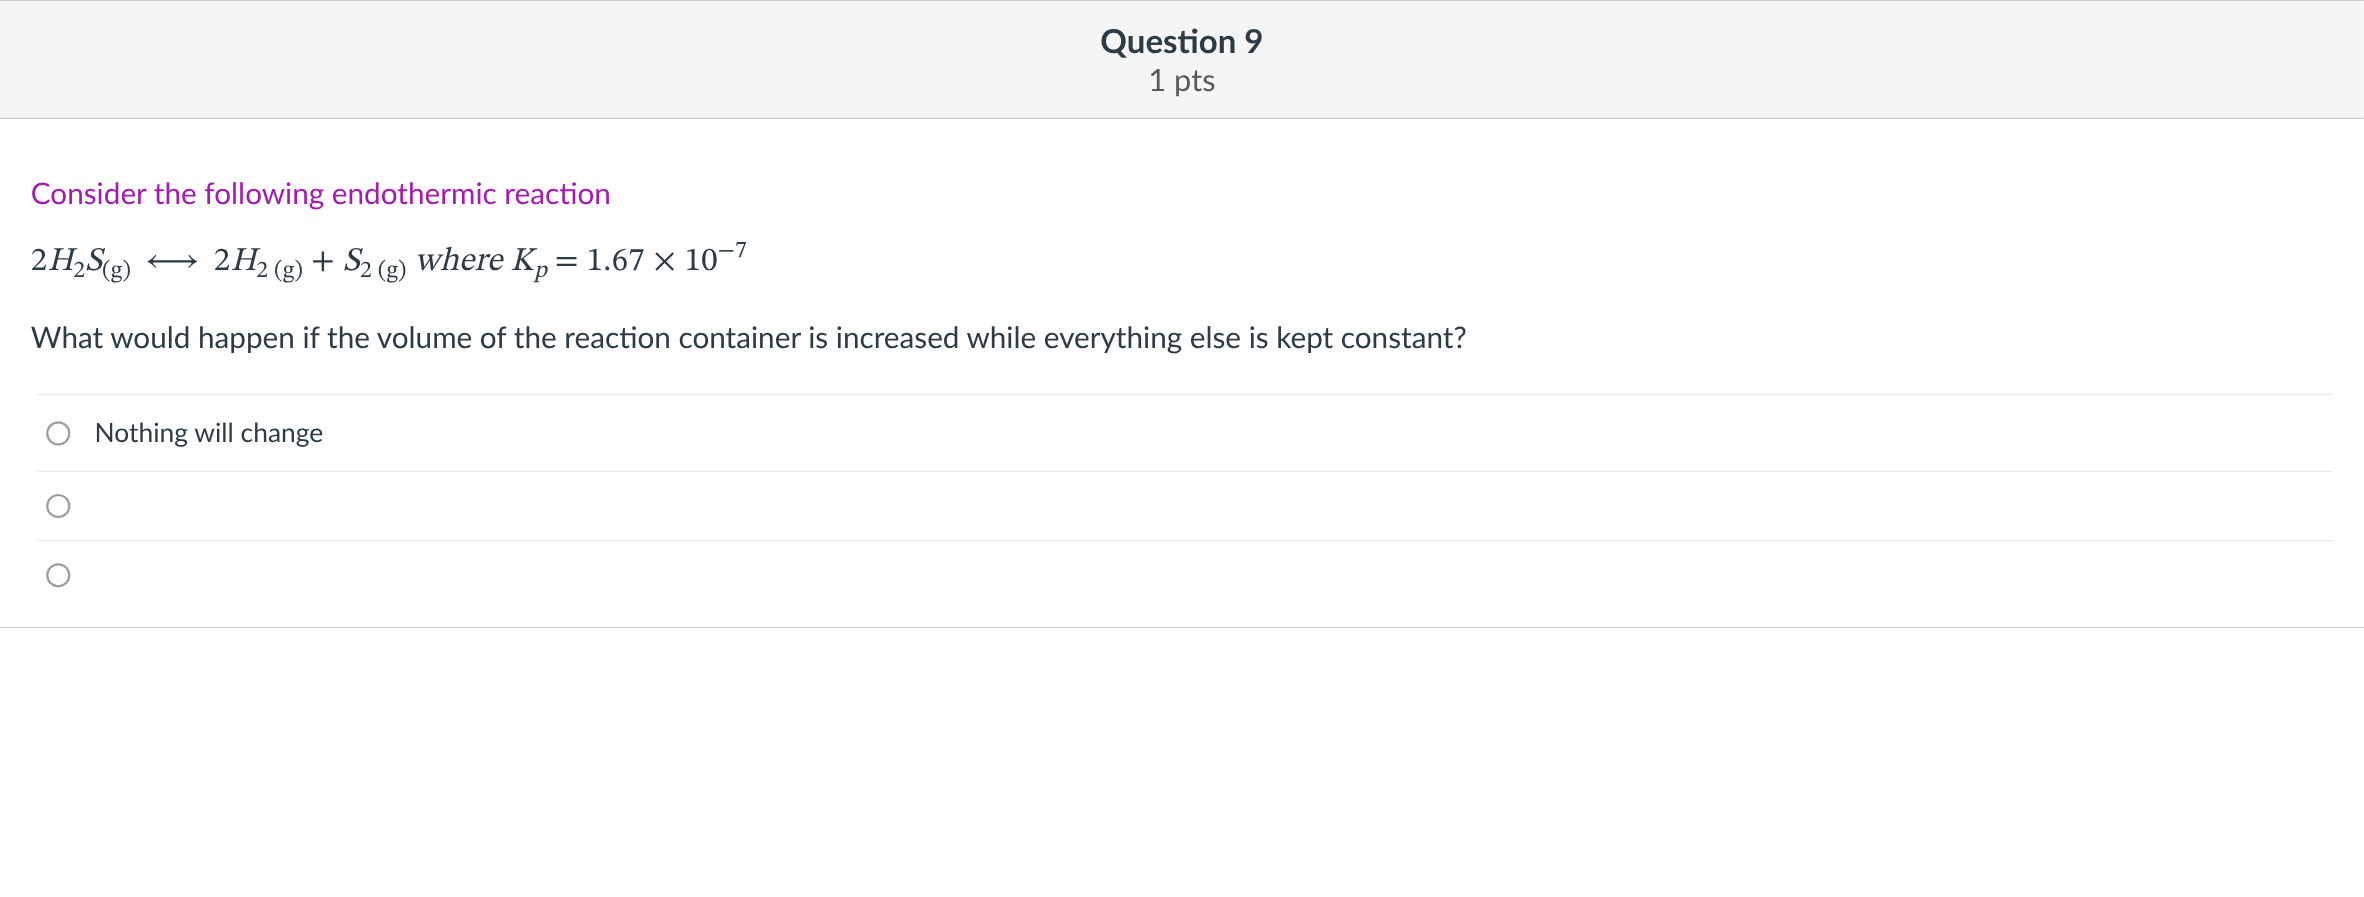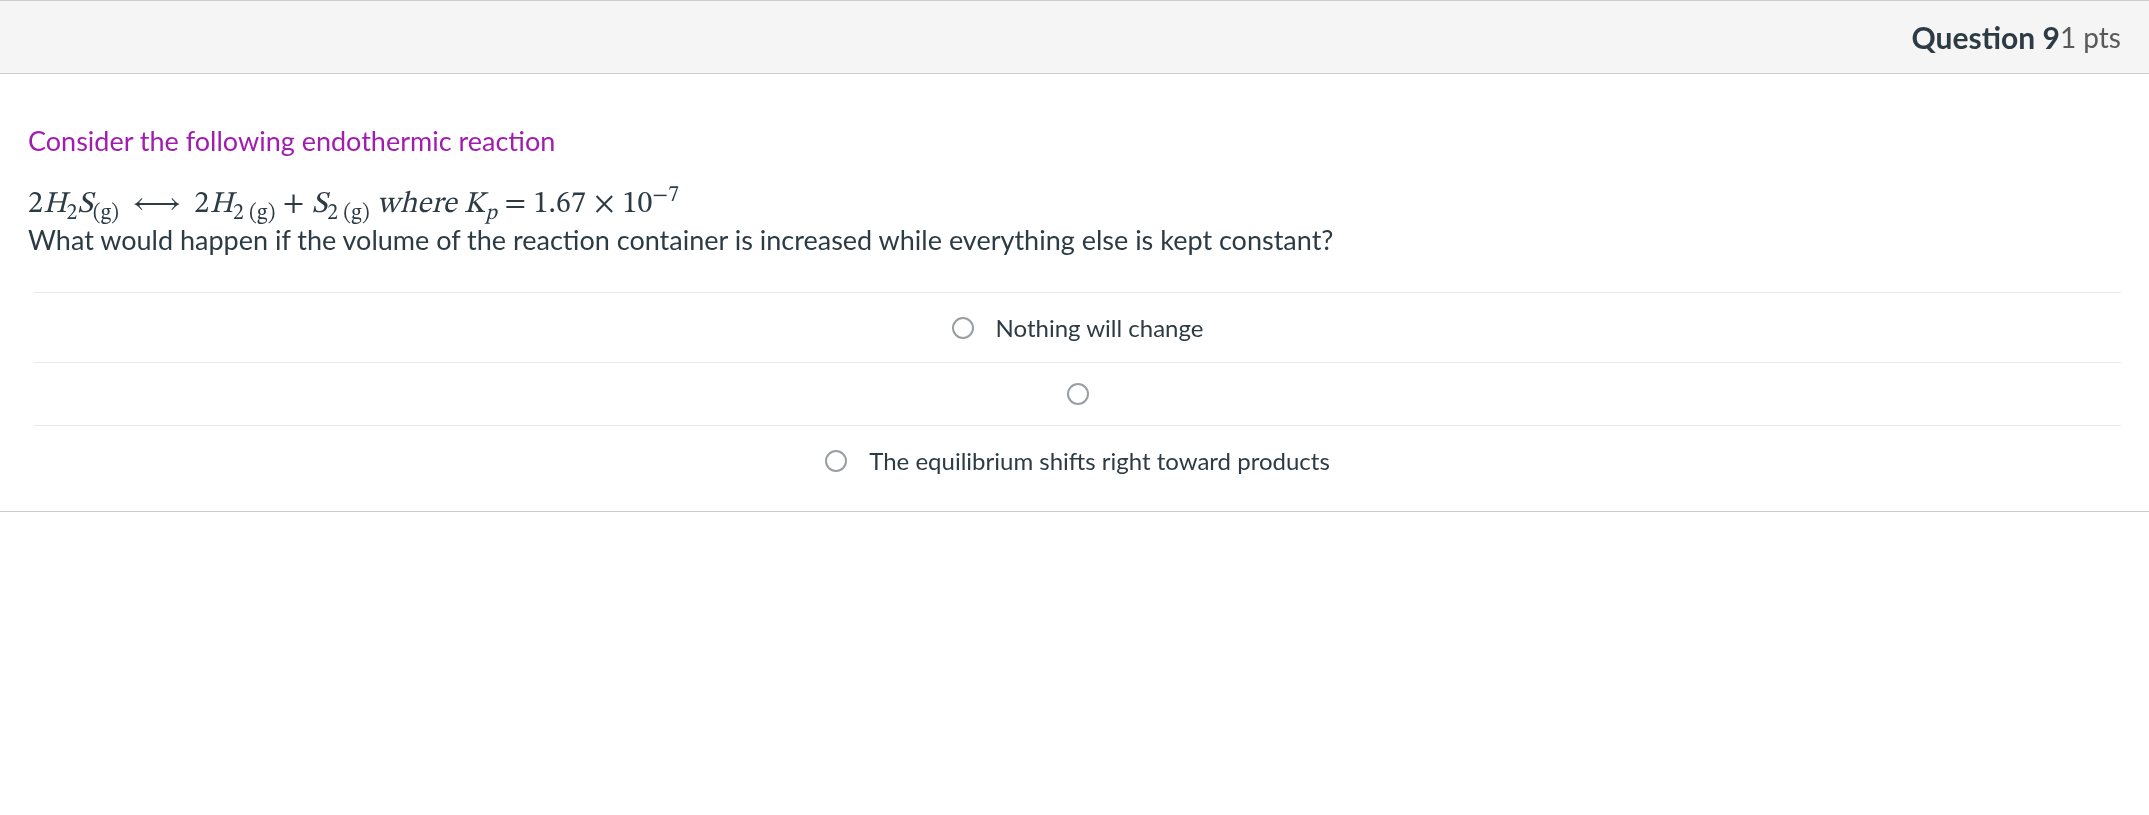--- a/index.html
+++ b/index.html
@@ -10,25 +10,26 @@
     background: #fff;
   }
   .question-card {
     border: 1px solid #c7cdd1;
     border-left: none;
     border-right: none;
     background: #fff;
   }
   .question-header {
     display: flex;
-    justify-content: flex-end;
+    justify-content: center;
     align-items: center;
     padding: 18px 28px 18px 28px;
     background: #f5f5f5;
     border-bottom: 1px solid #c7cdd1;
+    flex-direction: column;
   }
   .question-title {
     font-size: 30px;
     font-weight: 700;
     color: #2d3b45;
   }
   .question-points {
     font-size: 28px;
     font-weight: 400;
     color: #595959;
@@ -66,31 +67,31 @@
     position: relative;
   }
   .arrow {
     font-style: normal;
     padding: 0 6px;
   }
   .question-followup {
     font-size: 27px;
     margin-bottom: 36px;
     color: #2d3b45;
+    margin-top: 32px;
   }
   .answers {
     margin-left: 6px;
   }
   .answer-row {
     display: flex;
     align-items: center;
     padding: 20px 8px 20px 8px;
     border-top: 1px solid #e8e8e8;
     gap: 22px;
-    justify-content: center;
   }
   .radio {
     width: 22px;
     height: 22px;
     border: 2px solid #999ea2;
     border-radius: 50%;
     flex-shrink: 0;
     background: #fff;
   }
   .answer-label {
@@ -123,18 +124,17 @@
     <div class="answers">
       <label class="answer-row">
         <span class="radio"></span>
         <span class="answer-label">Nothing will change</span>
       </label>
       <label class="answer-row">
         <span class="radio"></span>
       </label>
       <label class="answer-row">
         <span class="radio"></span>
-        <span class="answer-label">The equilibrium shifts right toward products</span>
       </label>
     </div>
 
   </div>
 </div>
 
 </body></html>

